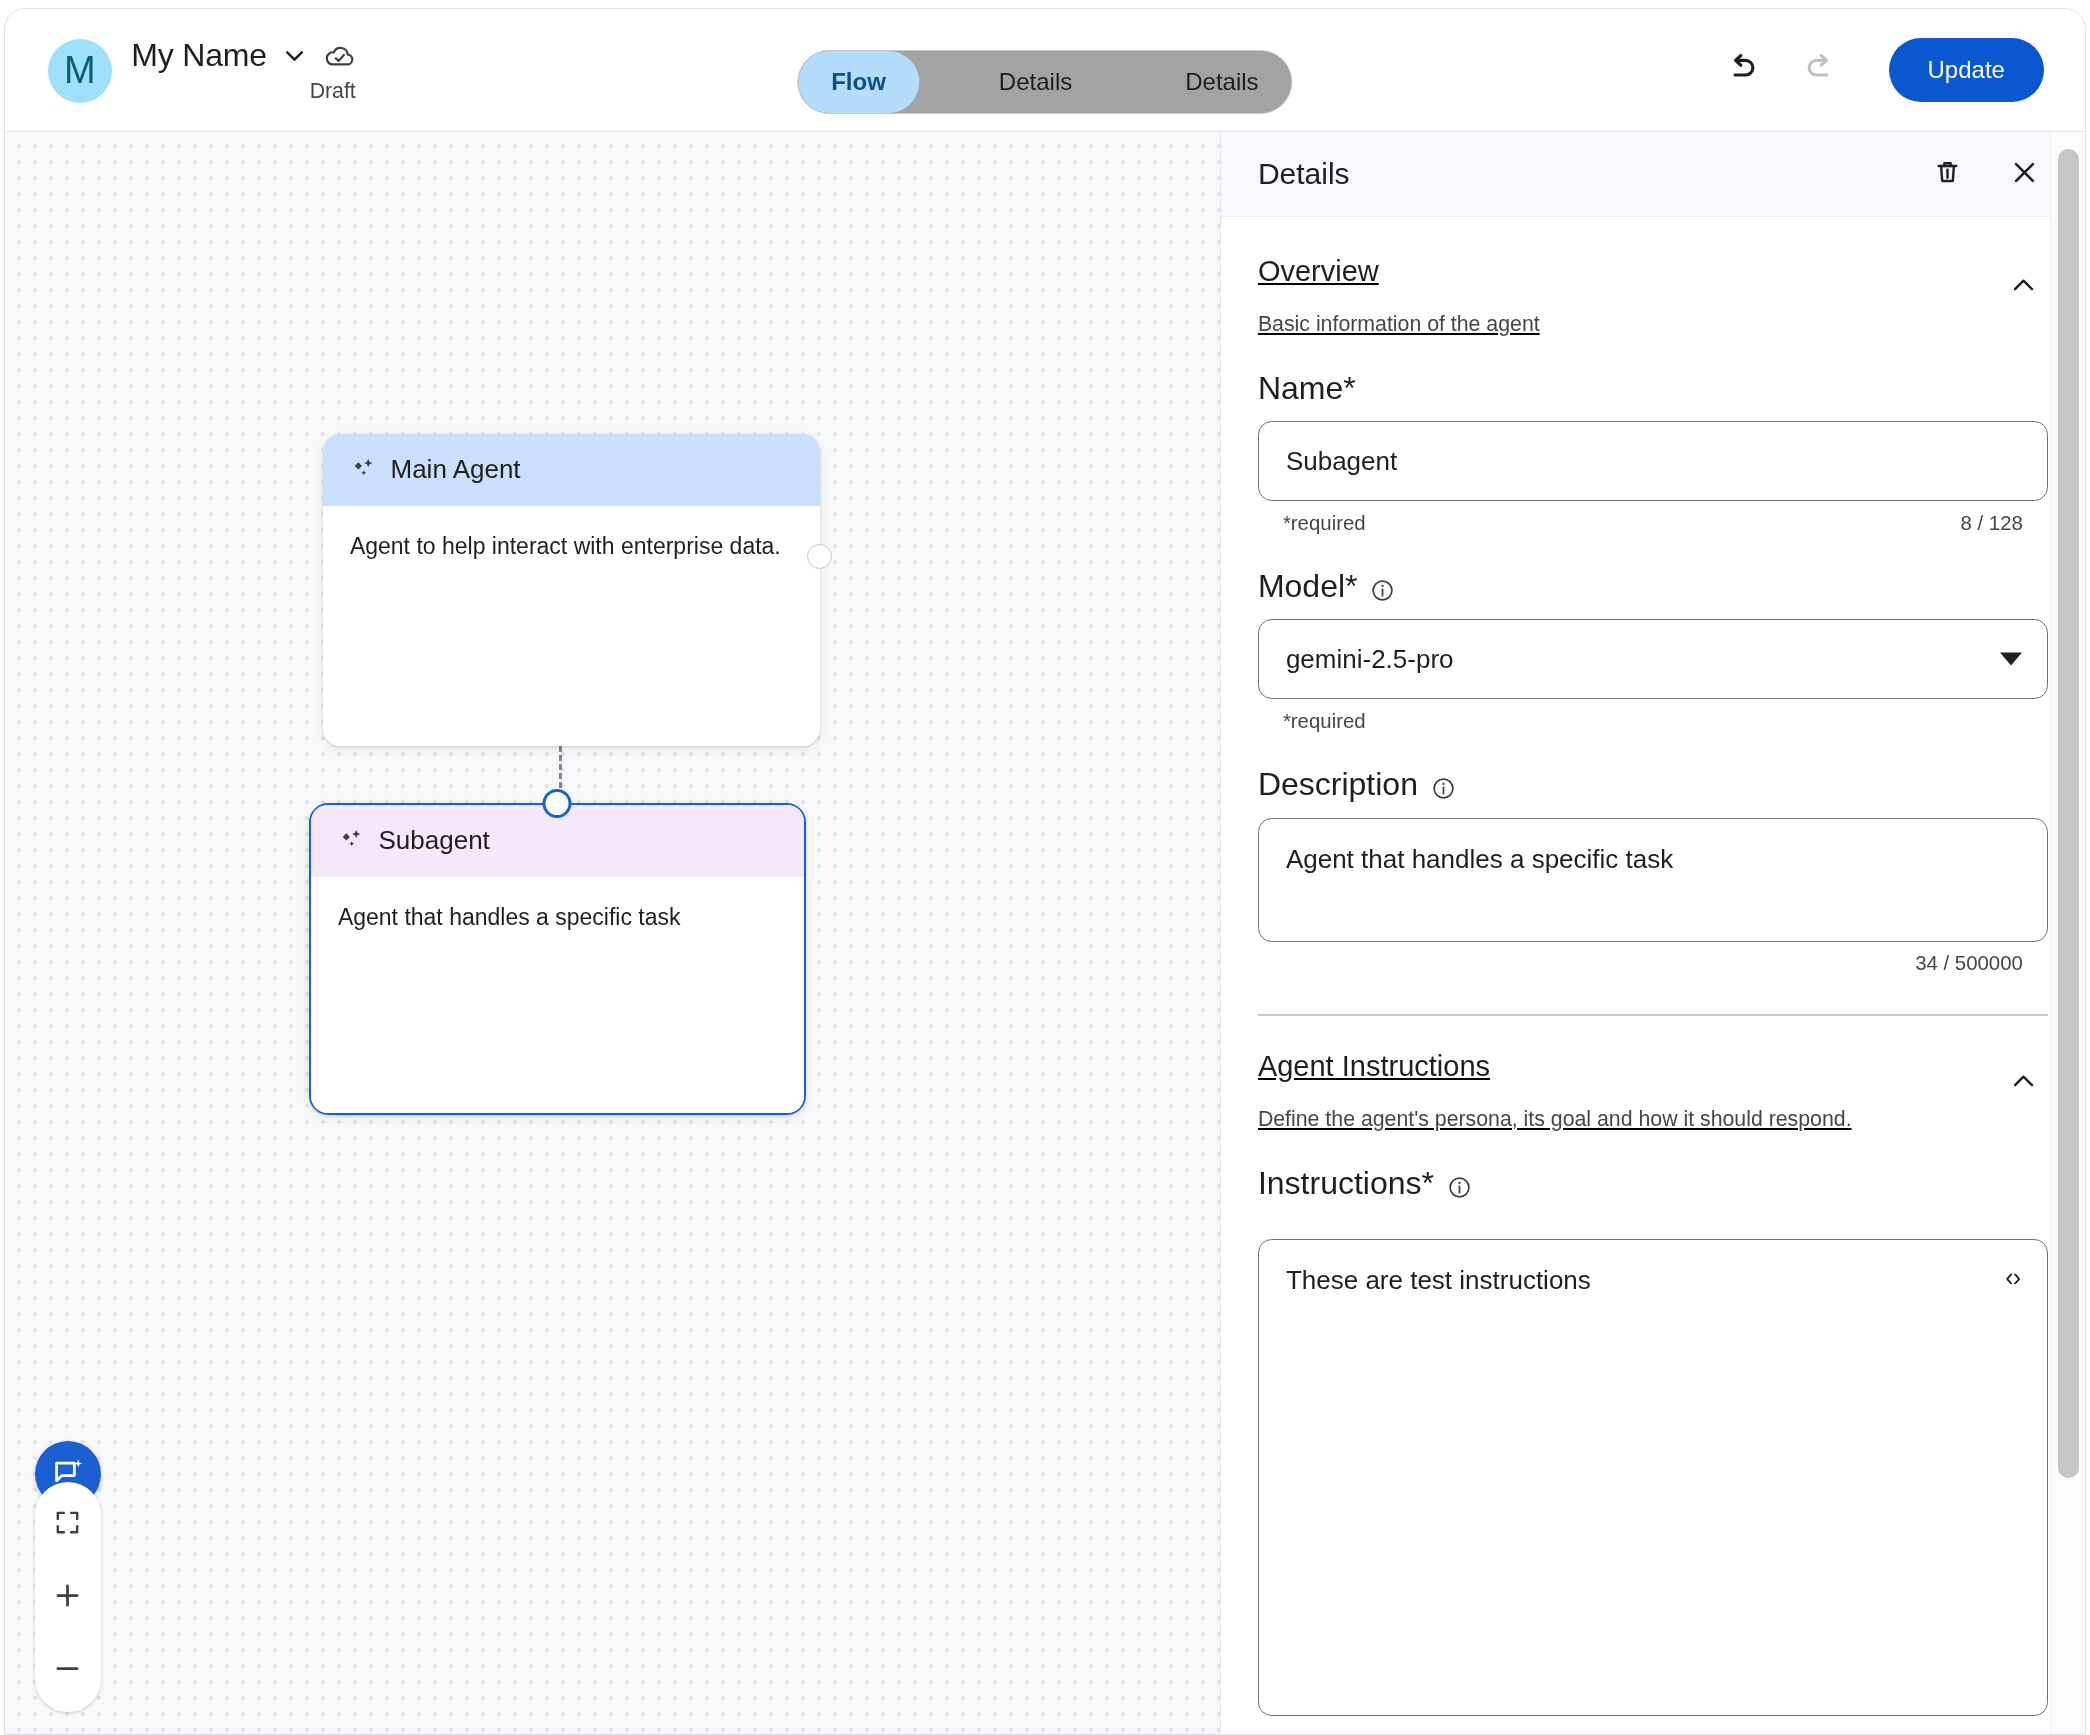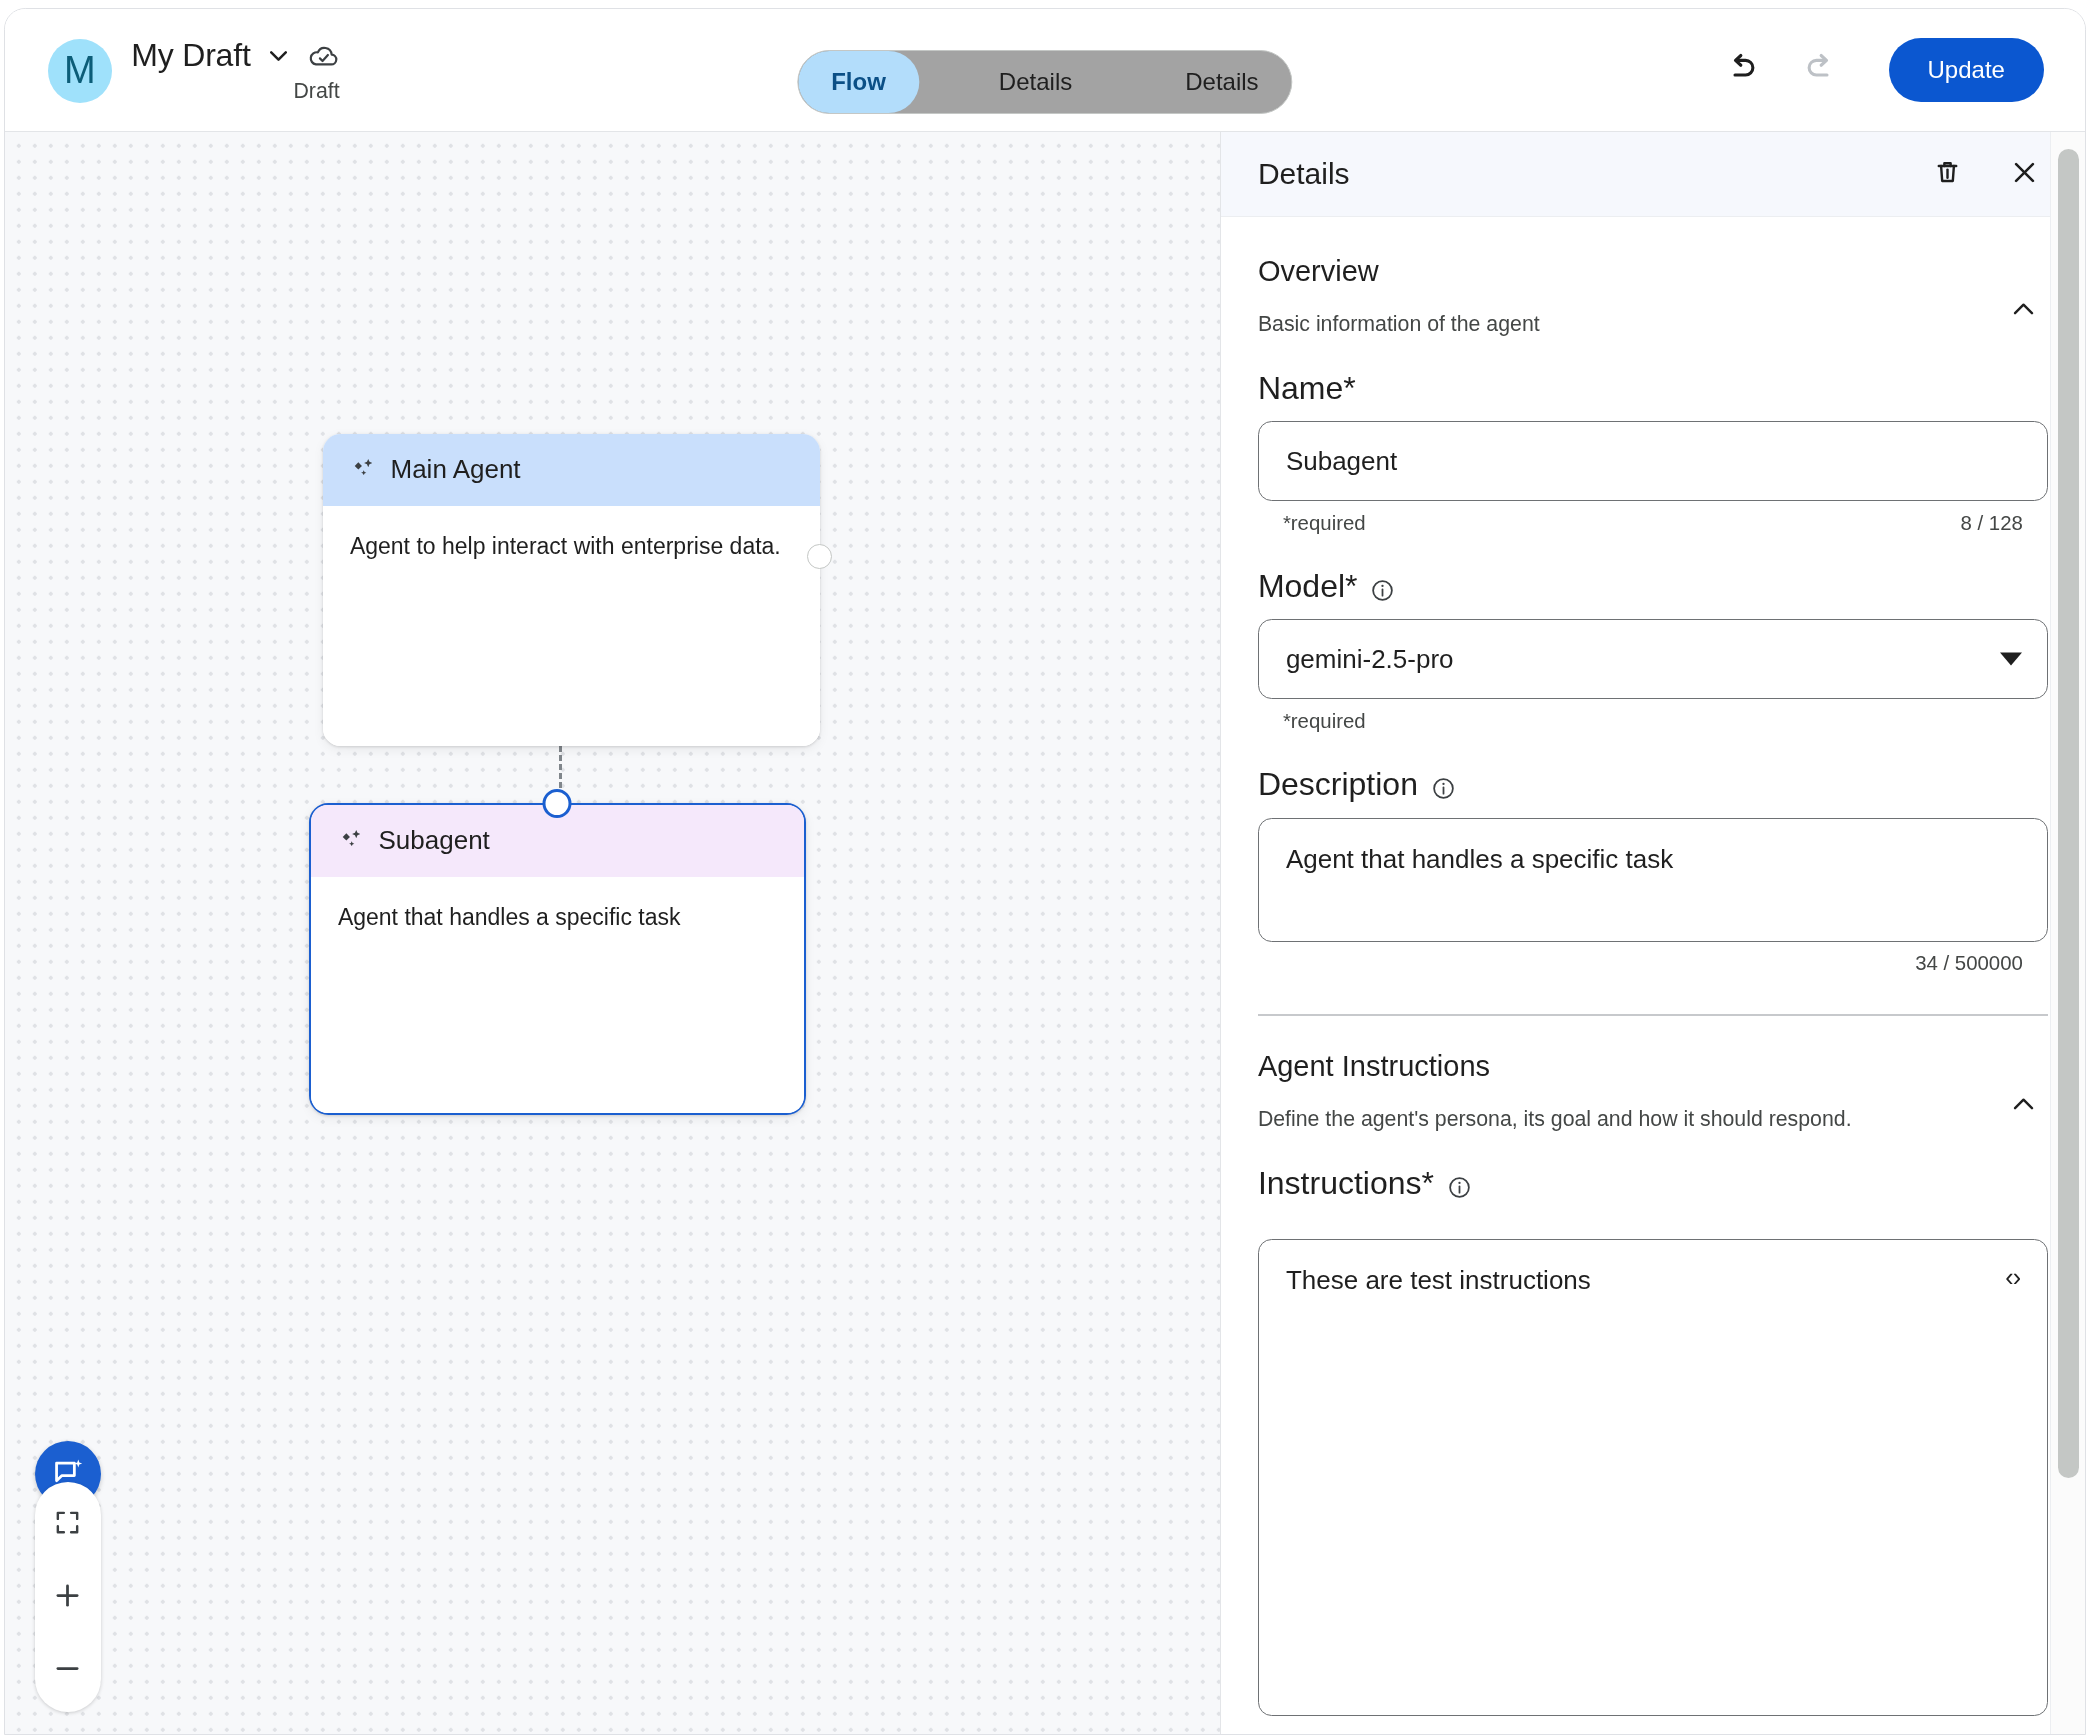--- a/index.html
+++ b/index.html
@@ -222,21 +222,21 @@
   .dh-actions { display: flex; align-items: center; gap: 27px; }
 
   .panel-scroll {
     flex: 1;
     padding: 37px 37px 0 37px;
     overflow: hidden;
     position: relative;
   }
 
   .section-head {
-    display: flex; align-items: flex-end;
+    display: flex; align-items: flex-start; text-decoration: underline;
   }
   .section-head .texts { flex: 1; }
   .section-title {
     font-size: 29px; color: #1f1f1f; line-height: 1.2;
   }
   .section-sub {
     font-size: 21.3px; color: #444746; margin-top: 23px;
   }
   .collapse-btn {
     background: transparent; border: none; cursor: pointer;
@@ -326,21 +326,21 @@
 
 <div class="app">
   <div class="window">
 
     <div class="topbar">
 
       <div class="brand">
         <div class="avatar">M</div>
         <div class="brand-texts">
           <div class="brand-row1">
-            <div class="agent-title">My Draft</div>
+            <div class="agent-title">My Name</div>
             <span class="chev-down">
               <svg viewBox="0 0 24 24" width="25" height="25" fill="none" stroke="#1f1f1f" stroke-width="2.4" stroke-linecap="round" stroke-linejoin="round">
                   <polyline points="5,9 12,16 19,9"></polyline>
                 </svg>
             </span>
             <span class="cloud-ico">
               <svg viewBox="0 0 24 24" width="33" height="33" fill="none" stroke="#3c4043" stroke-width="1.6" stroke-linecap="round" stroke-linejoin="round">
                 <path d="M6.5 18.5h11a3.6 3.6 0 0 0 .4-7.2 5.2 5.2 0 0 0-10-1.6 3.9 3.9 0 0 0-1.4 8.8z"></path>
                 <polyline points="9.4,14.1 11.3,16 15.2,11.6"></polyline>
               </svg>

